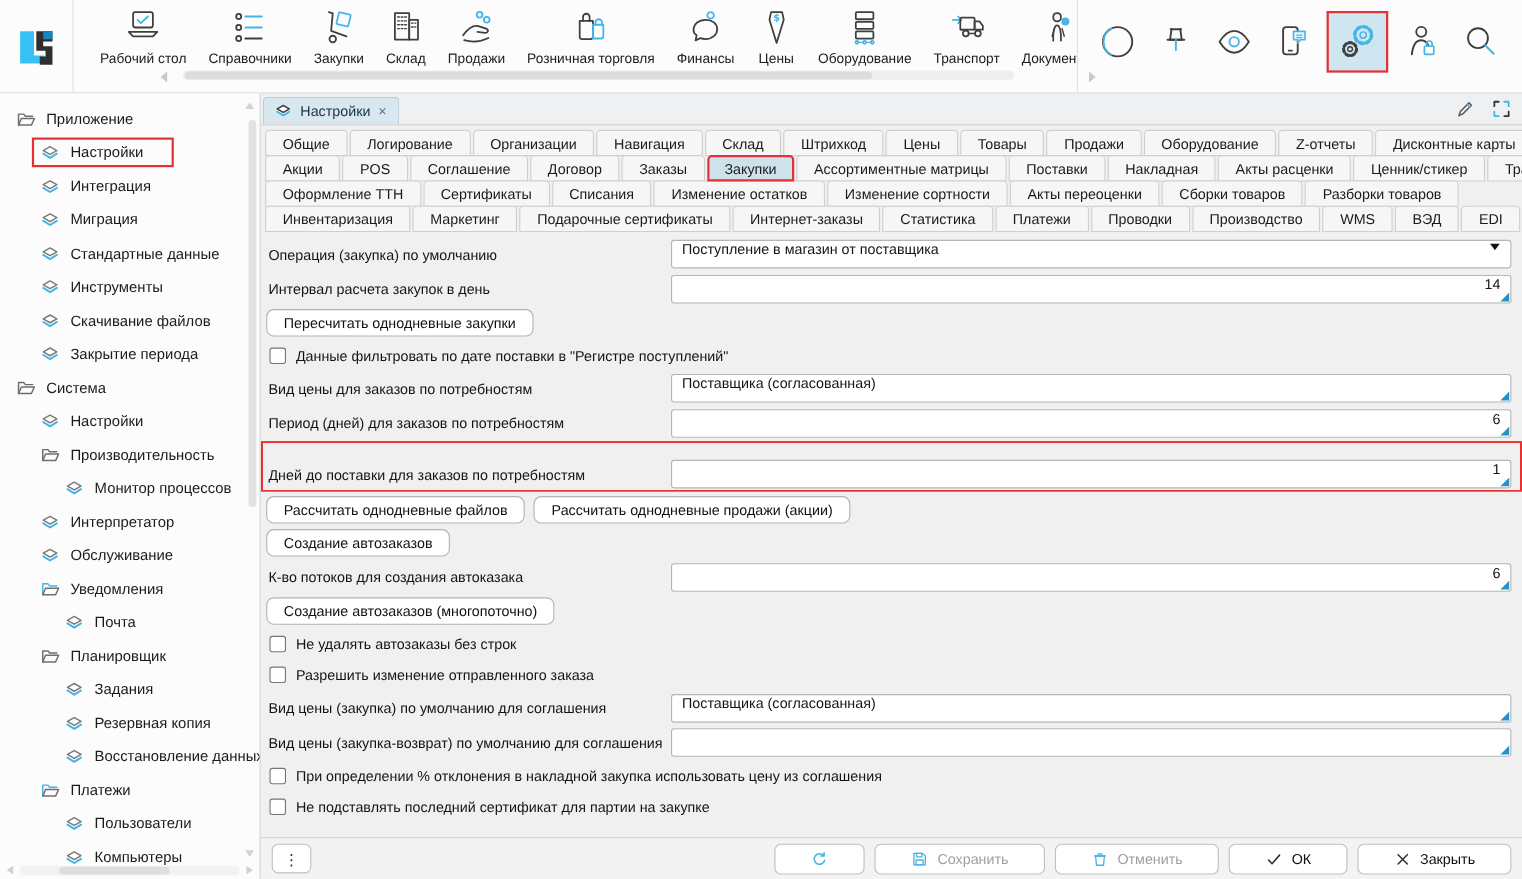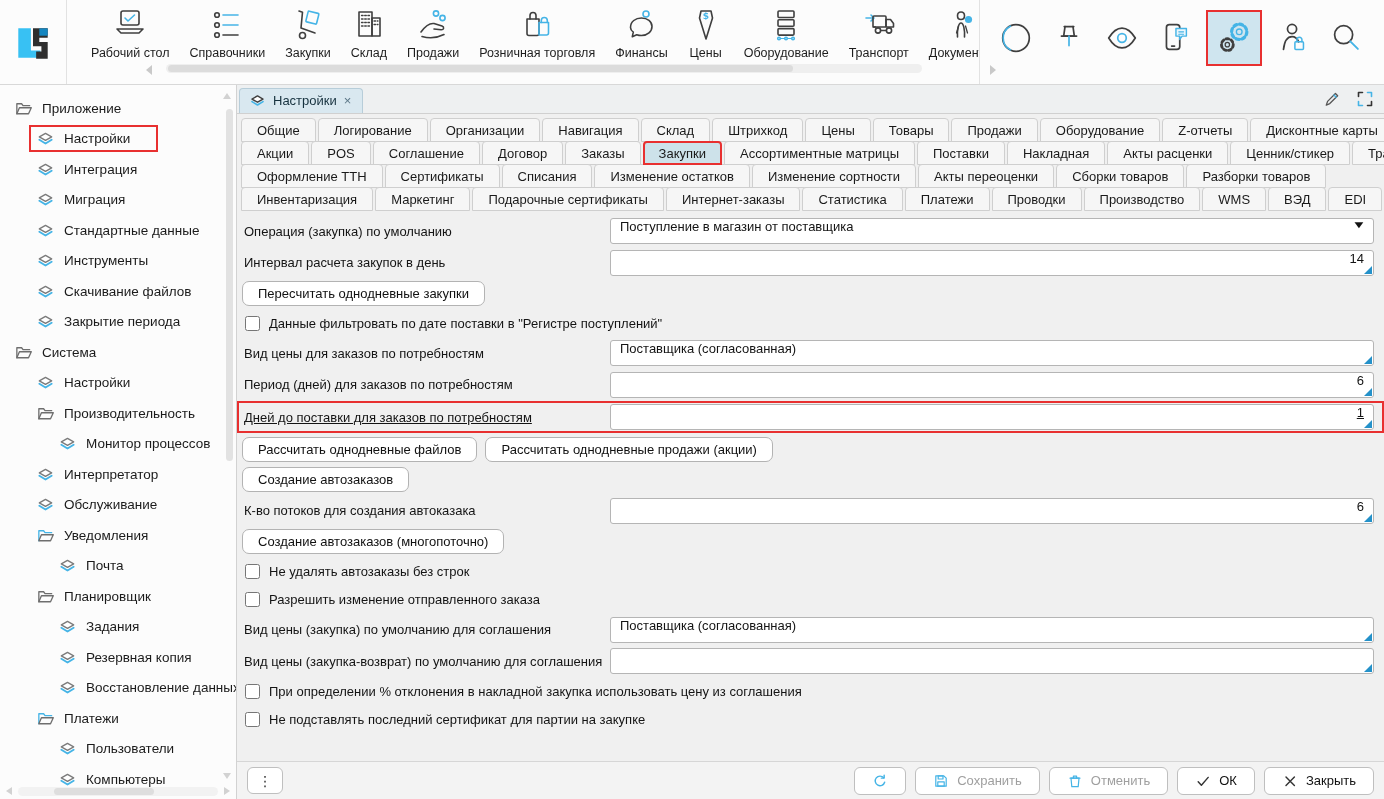--- a/index.html
+++ b/index.html
@@ -49,36 +49,36 @@
 
   
   .tabs{padding:4px 6px 0 4px;}
   .tabrow{display:flex;flex-wrap:nowrap;}
   .tab{background:#f6f6f6;border:1px solid #cfcfcf;border-radius:4px 4px 0 0;padding:3.5px 15px;font-size:13px;margin:0 2px -1px 0;white-space:nowrap;color:#1a1a1a;cursor:pointer;}
   .tab.sel{background:#cde2ea;border:2px solid #e83030;padding:2.5px 14px;position:relative;z-index:2;}
 
   
   .form{flex:1;padding:8px 10px 0 5px;display:flex;flex-direction:column;gap:5.5px;overflow:hidden;font-size:13px;color:#141414;}
   .frow{display:flex;align-items:center;min-height:26px;}
-  .frow.hl{box-shadow:0 0 0 2px #e83030;margin:0 -8px 0 -3px;padding:1px 8px 1px 3px;text-decoration:underline;}
+  .frow.hl{box-shadow:0 0 0 2px #e83030;margin:0 -8px 0 -3px;padding:15px 8px 1px 3px;}
   .flabel{width:366px;flex:none;white-space:nowrap;padding-left:2px;}
   .fctrl{flex:1;position:relative;height:24px;background:#fff;border:1px solid #b5b5b5;border-radius:3px;display:flex;align-items:flex-start;padding:0 9px;cursor:text;}
   .fctrl.right{justify-content:flex-end;}
   .fctrl .tri{position:absolute;right:1px;bottom:1px;width:0;height:0;border-left:8px solid transparent;border-bottom:8px solid #2491c9;}
   .chev{margin-left:auto;font-size:10px;color:#111;transform:scaleX(1.5);cursor:pointer;}
   .fbtn{background:#fff;border:1px solid #b3b3b3;border-radius:7px;padding:4px 15px;font-size:13px;color:#111;cursor:pointer;font-family:inherit;}
   .btnrow{display:flex;gap:8px;align-items:center;}
   .fcheck{display:flex;align-items:center;gap:9px;min-height:23px;}
   .cb{width:13px;height:13px;border:1px solid #767676;border-radius:2.5px;background:#fff;flex:none;margin-left:3px;cursor:pointer;}
 
   
   .footer{flex:0 0 37px;border-top:1px solid #d6d6d6;background:#f3f3f3;display:flex;align-items:center;padding:0 10px;}
   .more-btn{width:36px;height:27px;background:#fff;border:1px solid #bfbfbf;border-radius:6px;font-size:14px;color:#333;cursor:pointer;}
   .footer-right{margin-left:auto;display:flex;gap:9px;}
-  .fb{display:flex;align-items:center;gap:8px;height:28px;background:#fff;border:1px solid #bfbfbf;border-radius:6px;padding:0 17px;font-size:13px;color:#111;cursor:pointer;font-family:inherit;}
+  .fb{display:flex;align-items:center;gap:8px;height:28px;background:#fff;border:1px solid #bfbfbf;border-radius:6px;padding:0 32px;font-size:13px;color:#111;cursor:pointer;font-family:inherit;}
   .fb.disabled{color:#9f9f9f;}
   .fb .icn{width:16px;height:16px;}
 
   
   .icn{display:inline-block;}
   .icn svg{width:100%;height:100%;display:block;}
   .oi path,.oi rect,.oi circle,.oi line,.oi ellipse{fill:none;stroke:#3f3f3f;stroke-width:1.6;stroke-linecap:round;stroke-linejoin:round;}
   .oi .a{stroke:#45b4e6;}
   .oi .af{fill:#45b4e6;stroke:none;}
   .oi .afl{fill:#eaf6fc;stroke:#45b4e6;}

